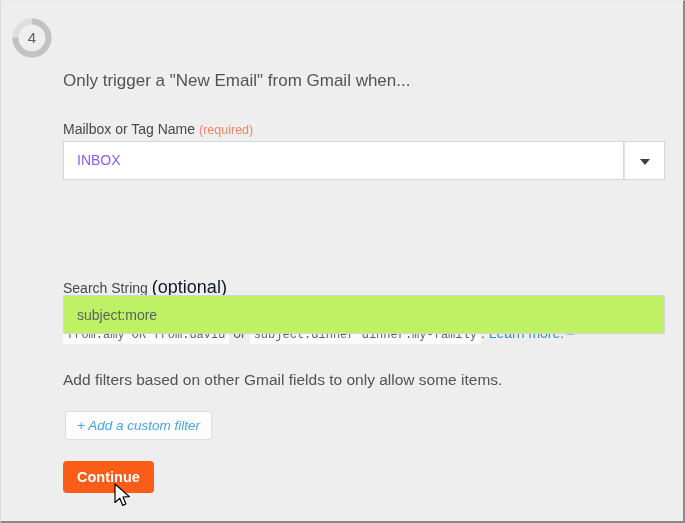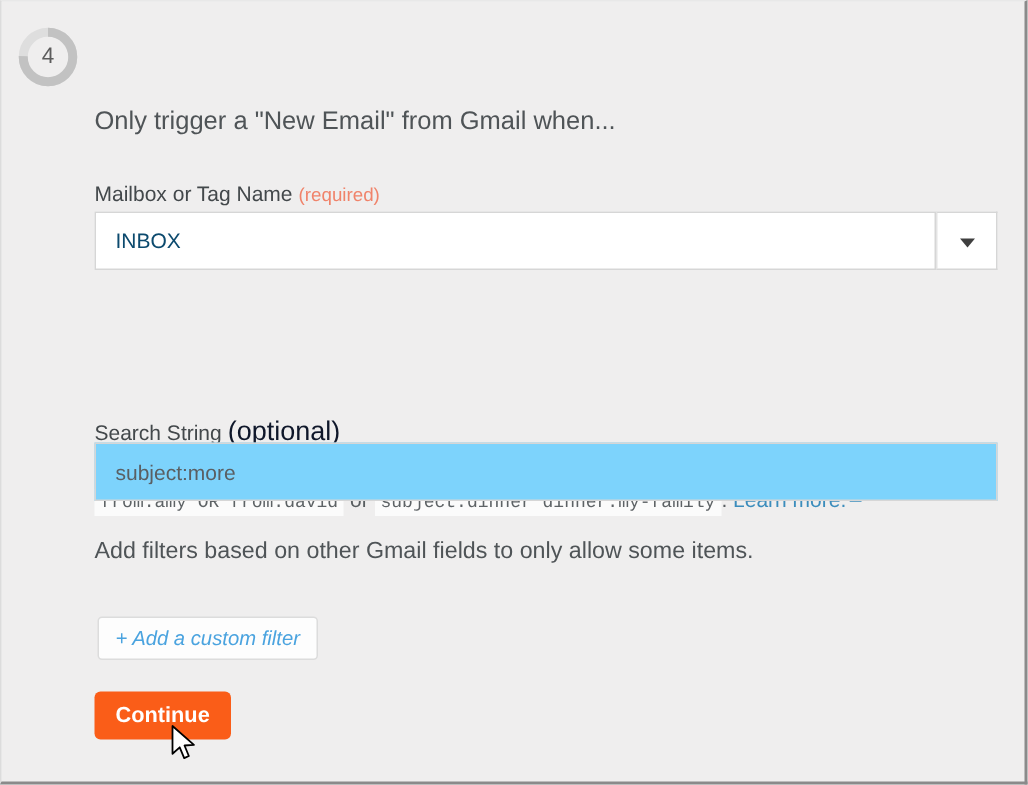--- a/index.html
+++ b/index.html
@@ -137,21 +137,21 @@
   #mailbox-select {
     position: absolute;
     left: 0;
     top: 0;
     width: 561px;
     height: 39px;
     box-sizing: border-box;
     background: #ffffff;
     border: 1px solid #d6d6d6;
     font-size: 14px;
-    color: #0c4a6e;
+    color: #8b5cf6;
     line-height: 37px;
     padding-left: 13px;
     white-space: nowrap;
     overflow: hidden;
   }
   #mailbox-dropdown-button {
     position: absolute;
     left: 561px;
     top: 0;
     width: 41px;
@@ -207,34 +207,34 @@
     top: -3px;
   }
 
   #search-input {
     position: absolute;
     left: 62px;
     top: 236px;
     width: 602px;
     height: 39px;
     box-sizing: border-box;
-    background: #7dd3fc;
+    background: #bef264;
     border: 1px solid #d6d6d6;
     font-size: 14px;
     color: #5a5f63;
     font-family: "Liberation Sans", sans-serif;
     padding-left: 13px;
     outline: none;
   }
 
   
   #custom-filter-text {
     position: absolute;
     left: 62px;
-    top: 300px;
+    top: 312px;
     font-size: 15.5px;
     color: #4f5457;
     white-space: nowrap;
   }
 
   #add-custom-filter-button {
     position: absolute;
     left: 64px;
     top: 352px;
     height: 29px;

